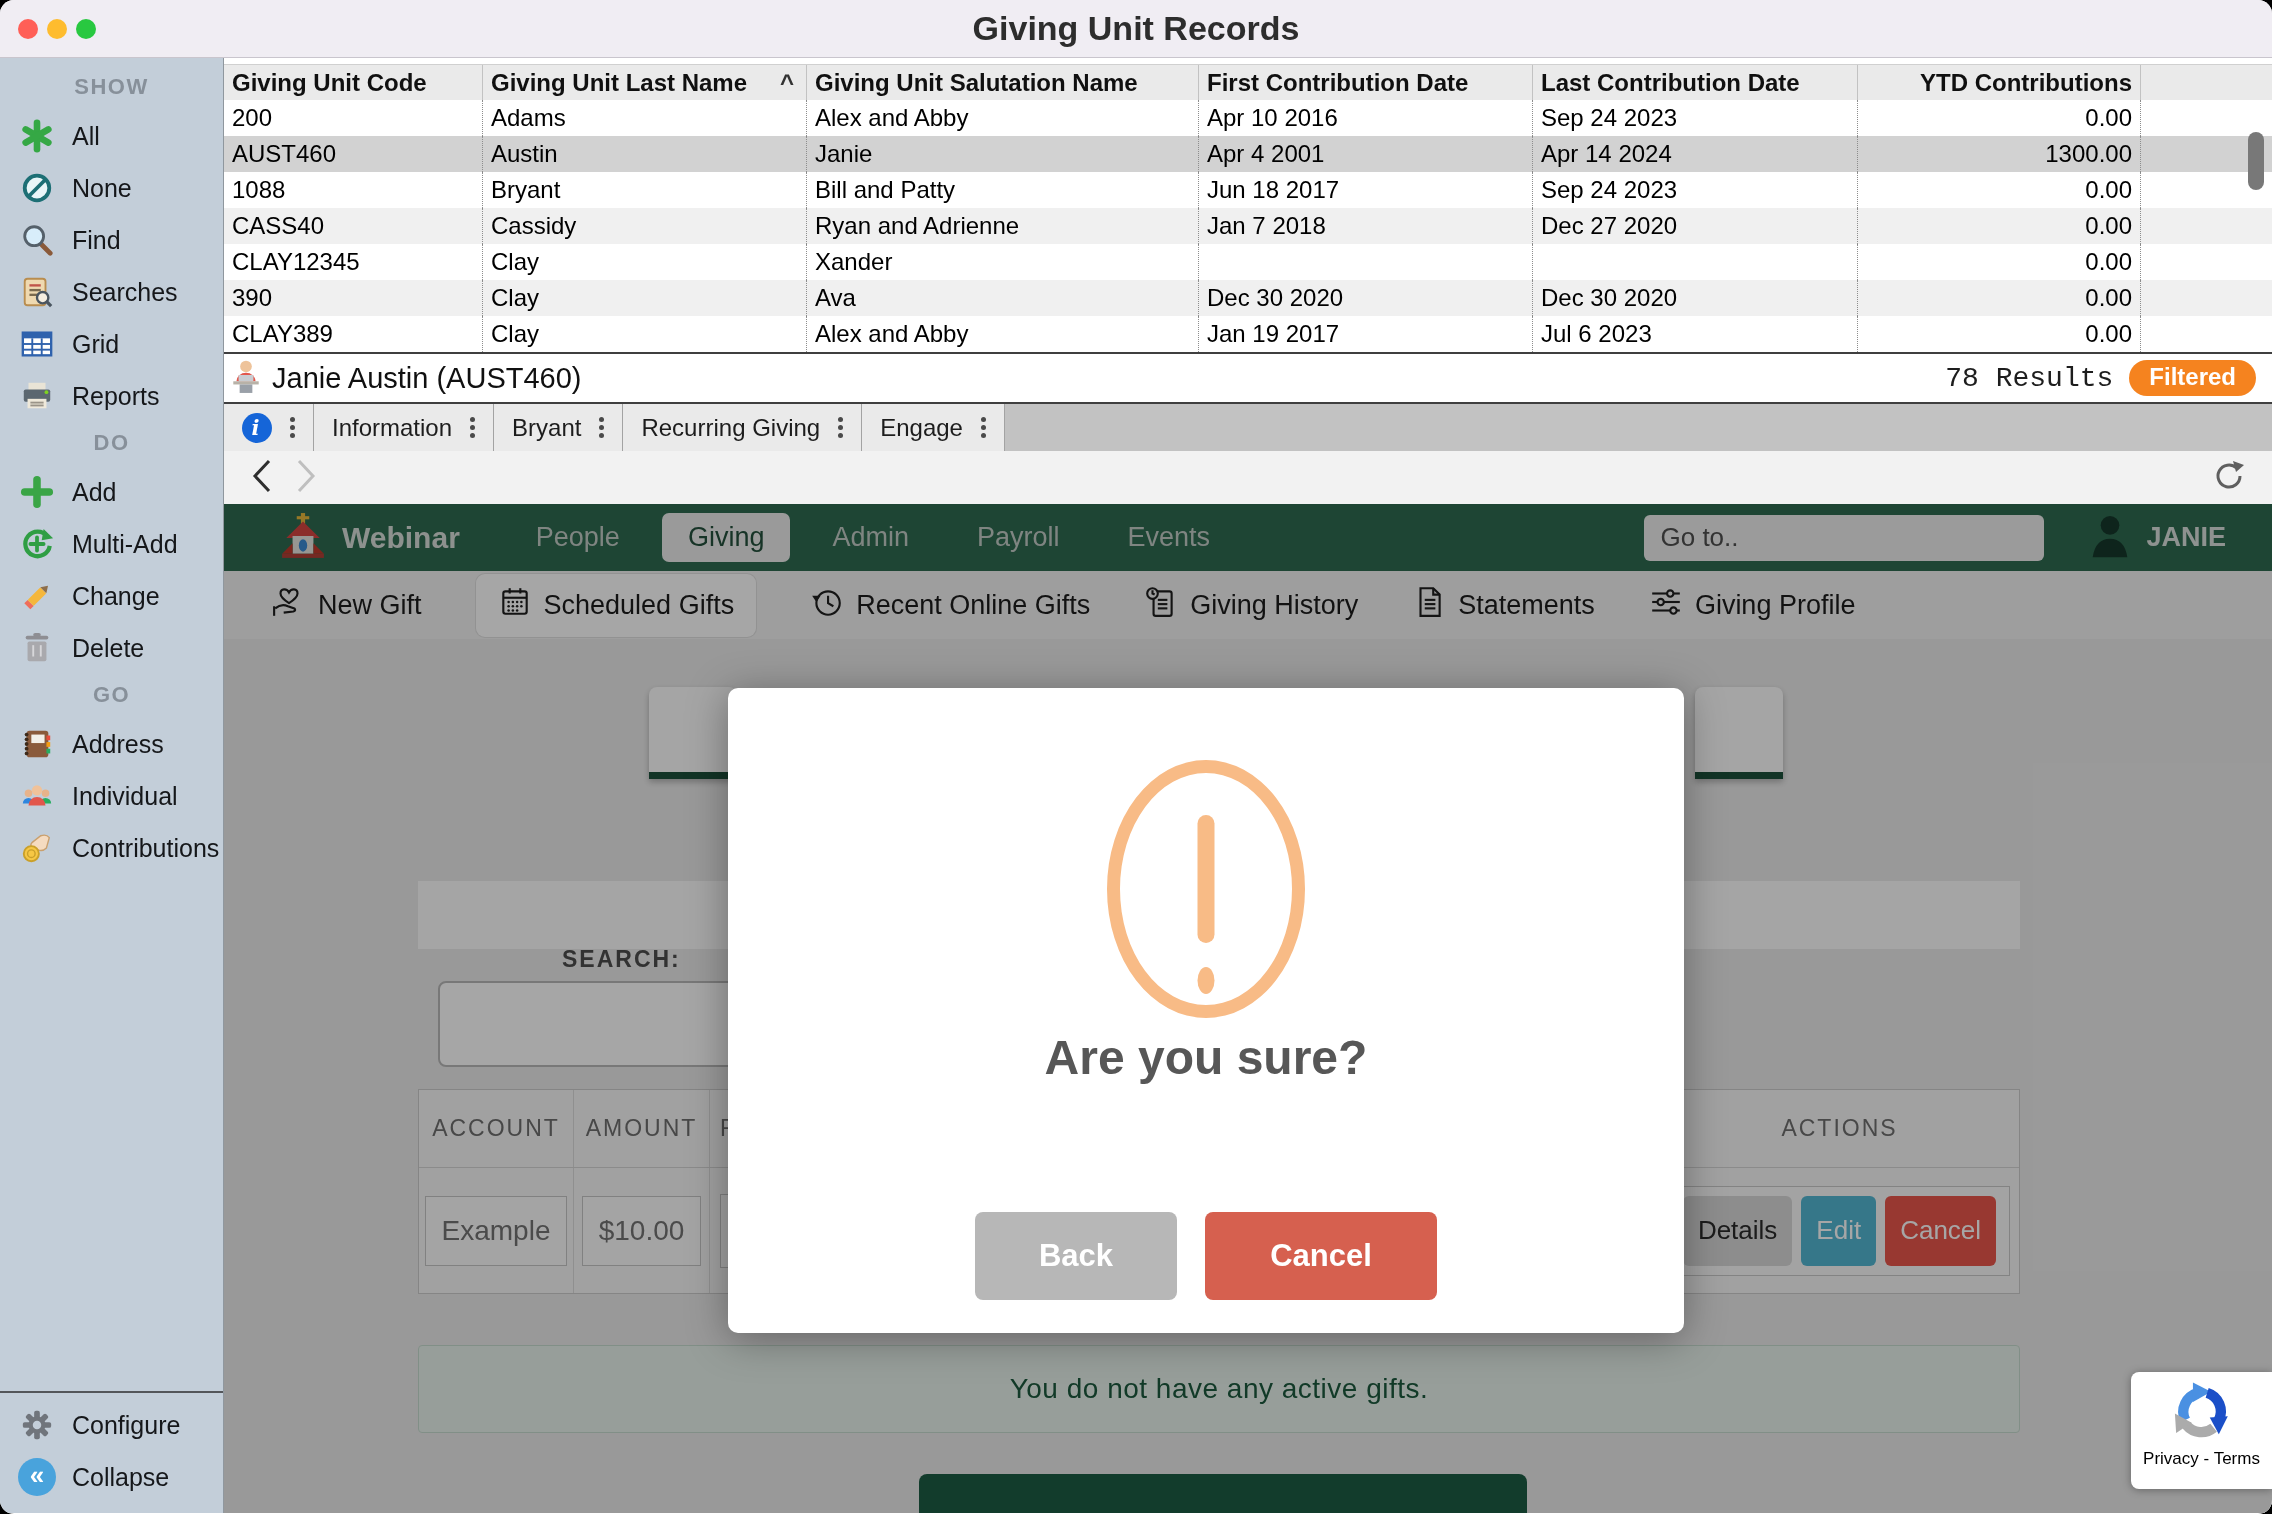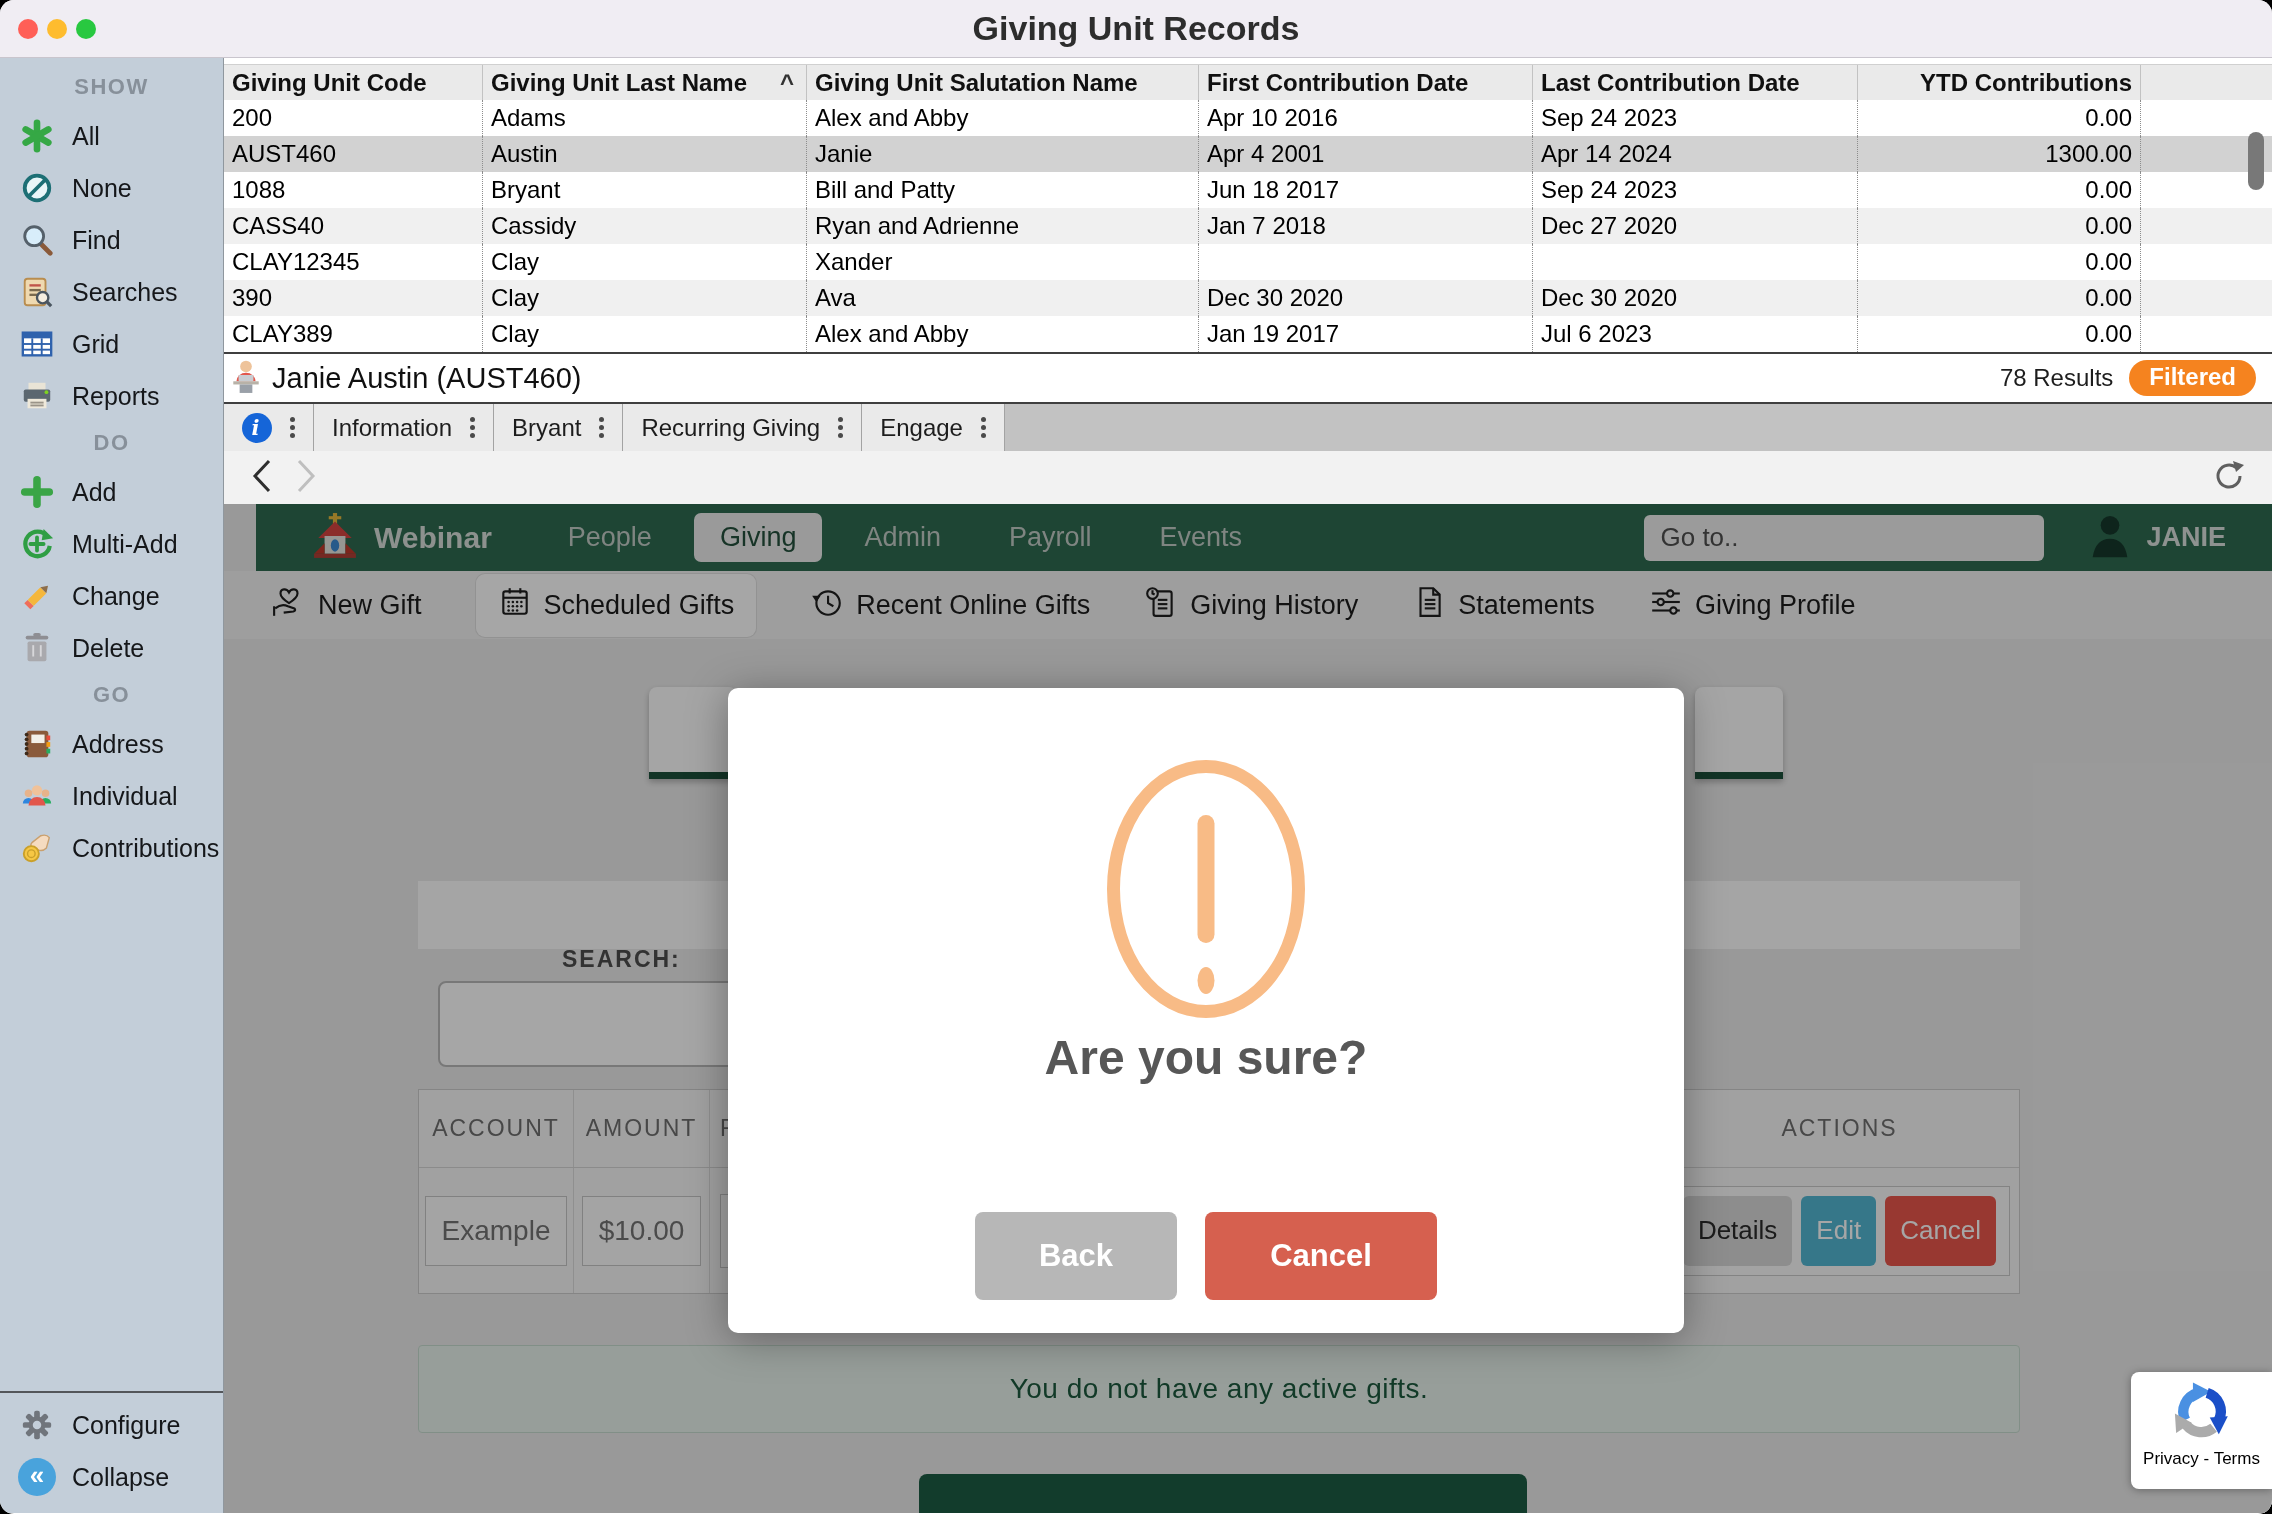--- a/index.html
+++ b/index.html
@@ -40,35 +40,35 @@
   .rt-header .cell.c0, .rt-row .cell.c0 { border-left: none; }
   .c0 { width: 258px; } .c1 { width: 324px; position: relative; } .c2 { width: 392px; }
   .c3 { width: 334px; } .c4 { width: 325px; } .c5 { width: 283px; justify-content: flex-end; } .c6 { flex: 1; }
   .sort { position: absolute; right: 12px; font-weight: bold; color: #333; }
   .rt-scroll { position: absolute; right: 8px; top: 74px; width: 16px; height: 58px; background: #787878; border-radius: 8px; }
 
   
   .rec-head { height: 52px; border-top: 2px solid #3f3f3f; border-bottom: 2px solid #3f3f3f; display: flex; align-items: center; padding: 0 16px 0 6px; background: #fff; flex: none; }
   .rec-title { font-size: 29px; color: #101010; margin-left: 10px; }
   .spacer { flex: 1; }
-  .results { font-size: 24px; color: #1d1d1d; margin-right: 16px; }
+  .results { font-size: 28px; color: #1d1d1d; margin-right: 16px; font-family: Liberation Mono, monospace; }
   .badge { background: #f5831f; color: #fff; font-weight: bold; font-size: 24px; border-radius: 20px; padding: 3px 20px 5px; }
 
   
   .tabbar { height: 47px; background: #c2c2c2; display: flex; align-items: stretch; flex: none; }
   .tab { background: #eaeaea; border-right: 1px solid #a3a3a3; display: flex; align-items: center; padding: 0 18px; font-size: 24px; color: #1d1d1d; }
   .info-circ { width: 30px; height: 30px; border-radius: 50%; background: #1565d8; color: #fff; display: flex; align-items: center; justify-content: center; font-family: "DejaVu Serif", serif; font-style: italic; font-weight: bold; font-size: 21px; padding-right: 3px; }
   .vdots { width: 5px; height: 5px; background: #4a4a4a; border-radius: 50%; box-shadow: 0 -8px 0 #4a4a4a, 0 8px 0 #4a4a4a; margin-left: 18px; }
 
   
   .toolbar { height: 53px; background: #f2f2f2; display: flex; align-items: center; padding: 0 26px; gap: 20px; flex: none; }
 
   
   .webview { flex: 1; position: relative; background: #ececec; overflow: hidden; }
-  .nav { height: 67px; background: #2e6b51; display: flex; align-items: center; padding-left: 56px; margin-left: 32px; }
+  .nav { height: 67px; background: #2e6b51; display: flex; align-items: center; padding-left: 56px; }
   .brand { font-size: 30px; font-weight: bold; color: #d9dfdb; margin-left: 16px; }
   .nav-items { display: flex; margin-left: 50px; align-items: center; }
   .nav-item { font-size: 27px; color: #c3ccc7; padding: 9px 26px; margin-right: 16px; border-radius: 7px; }
   .nav-item.active { background: #ededed; color: #24513d; }
   .goto { margin-left: auto; width: 400px; height: 46px; background: #efefef; border: none; border-radius: 6px; font-size: 26px; color: #3c3c3c; padding: 0 16px; font-family: inherit; }
   .goto::placeholder { color: #4f4f4f; opacity: 1; }
   .nav-user { display: flex; align-items: center; gap: 16px; margin: 0 46px 0 46px; }
   .user-name { font-size: 27px; font-weight: bold; color: #dbe1dd; }
 
   .subnav { height: 68px; background: #f3f3f3; display: flex; align-items: center; padding-left: 48px; gap: 54px; font-size: 27px; color: #1c1c1c; }

